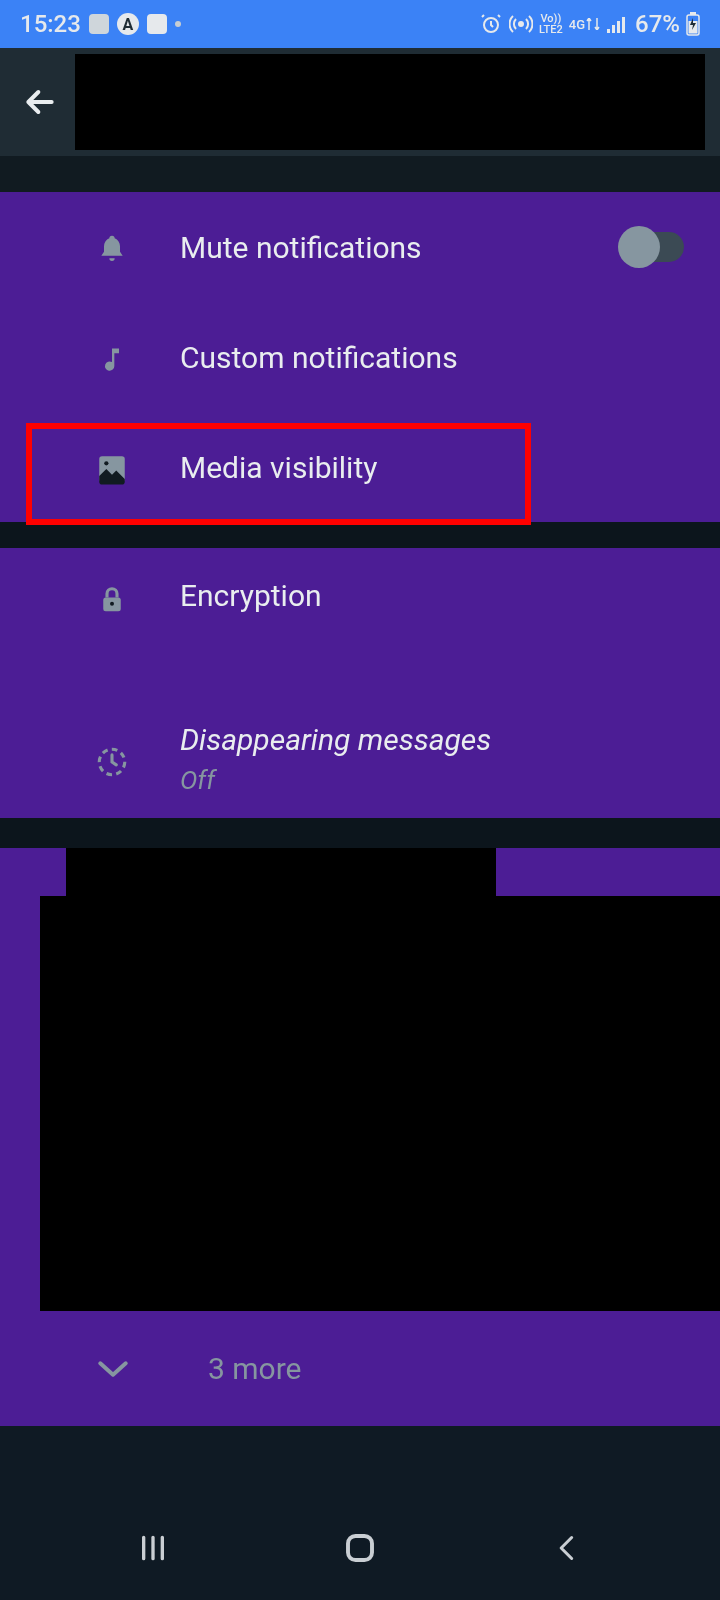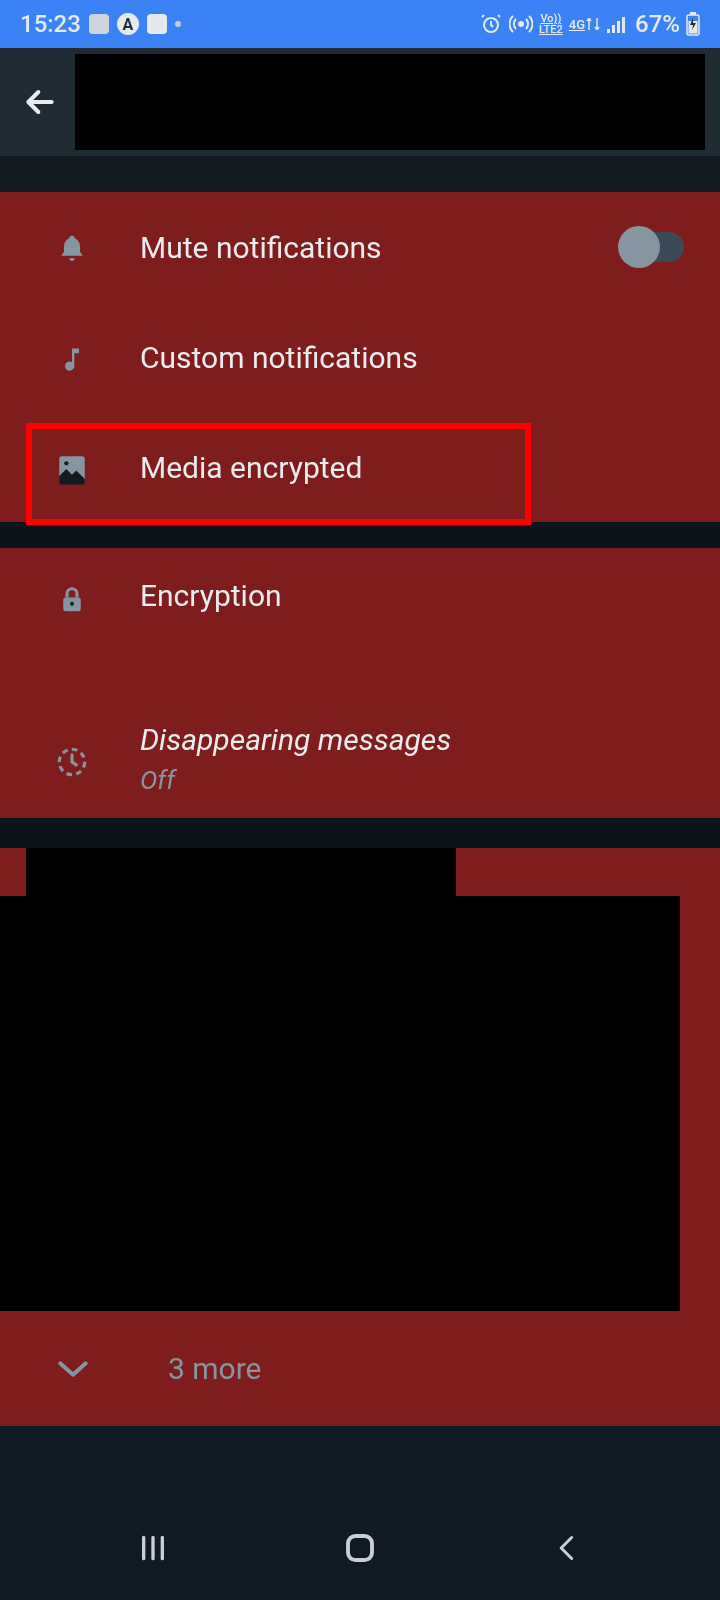--- a/index.html
+++ b/index.html
@@ -39,21 +39,21 @@
     display:flex; align-items:center; justify-content:center;
   }
   .title-redact {
     flex: 1;
     height: 96px;
     background: #000;
     margin-left: 5px;
     margin-right: 5px;
   }
   .gap { height: 36px; background:#111b21; }
-  .section { background:#7f1d1d; }
+  .section { background:#4c1d95;padding-left:40px; }
   .row {
     display:flex; align-items:center;
     min-height: 110px;
     padding: 20px 30px 20px 54px;
     position: relative;
   }
   .row-icon {
     width: 36px; display:flex; justify-content:center; align-items:flex-start;
     margin-right: 50px;
     padding-top: 4px;
@@ -95,21 +95,21 @@
   .more-icon { width:34px; margin-right:50px; display:flex; justify-content:center; }
   .nav-bar {
     position:absolute; bottom:0; left:0; right:0;
     height: 104px;
     background:#0f1a24;
     display:flex; align-items:center; justify-content:space-around;
     padding: 0 50px;
   }
   .nav-btn { width:120px; display:flex; justify-content:center; }
   svg { display:block; }
-  .small-txt { font-size:14px;text-decoration:underline; }
+  .small-txt { font-size:14px; }
 </style>
 </head>
 <body>
 
 <div class="status-bar">
   <div class="status-left">
     <span>15:23</span>
     <span class="status-icon" style="background:#cfd6db;"></span>
     <span style="display:inline-flex;width:22px;height:22px;border-radius:50%;background:#e6e9ec;align-items:center;justify-content:center;color:#1f2c34;font-weight:700;font-size:16px;">A</span>
     <span class="status-icon"></span>
@@ -198,21 +198,21 @@
 
   <div class="row">
     <div class="row-icon">
       <svg width="34" height="34" viewBox="0 0 24 24" fill="#8696a0">
           <rect x="3" y="3" width="18" height="18" rx="2"></rect>
           <path d="M3 17l5-5 4 4 3-3 6 6v2a2 2 0 0 1-2 2H5a2 2 0 0 1-2-2v-4z" fill="#111b21"></path>
           <circle cx="8" cy="8" r="1.5" fill="#111b21"></circle>
         </svg>
     </div>
     <div class="row-body">
-      <div class="row-title">Media encrypted</div>
+      <div class="row-title">Media visibility</div>
     </div>
   </div>
 </div>
 
 <div class="divider"></div>
 
 <div class="section">
 
   <div class="row" style="min-height:150px; align-items:flex-start; padding-top:30px;">
     <div class="row-icon">

